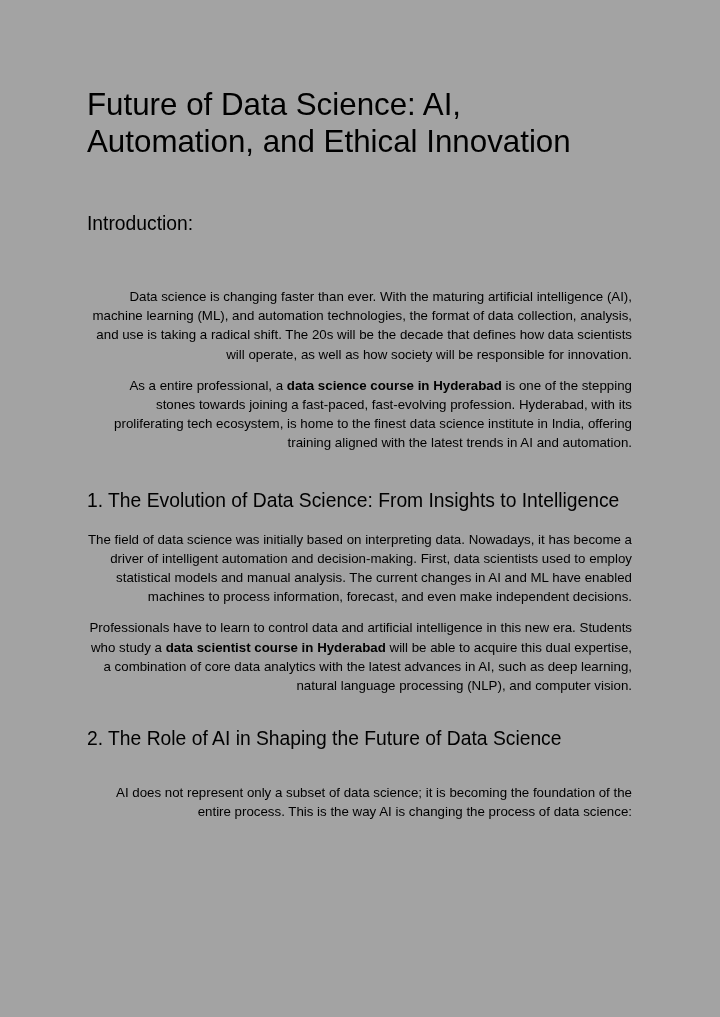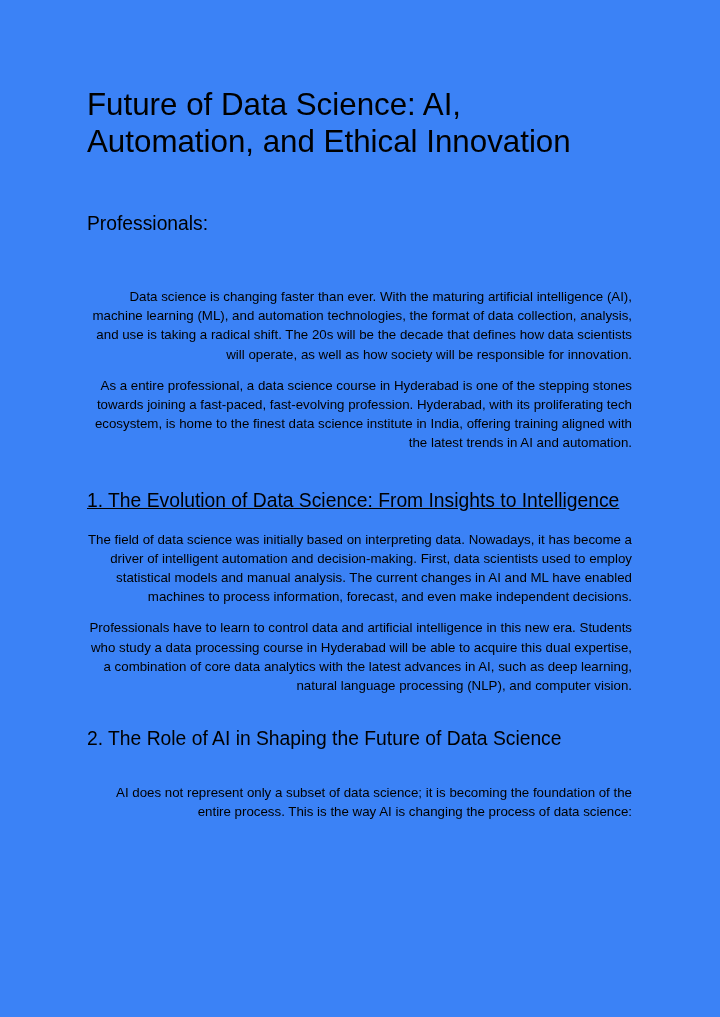--- a/index.html
+++ b/index.html
@@ -4,21 +4,21 @@
 <style>
   html, body {
     margin: 0;
     padding: 0;
     background: #ffffff;
   }
   .page {
     position: relative;
     width: 720px;
     height: 1017px;
-    background: #3b82f6;
+    background: #a3a3a3;
     overflow: hidden;
     font-family: "Liberation Sans", "DejaVu Sans", sans-serif;
     color: #000000;
     box-sizing: border-box;
     padding-left: 87px;
   }
   .doc-title {
     margin: 86px 0 0 0;
     max-width: 500px;
     font-size: 31.3px;
@@ -27,53 +27,53 @@
     color: #000000;
   }
   .doc-heading {
     max-width: 545px;
     font-size: 19.3px;
     line-height: 25px;
     font-weight: 400;
     color: #000000;
   }
   .h-intro   { margin: 51px 0 0 0; }
-  .h-section { margin: 35px 0 16px 0; text-decoration: underline; }
+  .h-section { margin: 35px 0 16px 0; }
   .h-section2 { margin: 31px 0 0 0; }
   .doc-para {
     width: 545px;
     font-size: 13.3px;
     line-height: 19.2px;
     font-weight: 400;
     color: #000000;
     margin: 12px 0 0 0;
     text-align: right;
   }
   .doc-para.first-after-intro { margin-top: 51px; }
   .doc-para.first-after-h     { margin-top: 17px; }
   .doc-para.first-after-h2    { margin-top: 32px; }
-  .doc-para b { font-weight: 400; }
+  .doc-para b { font-weight: 700; }
 </style>
 </head>
 <body>
 
 <div class="page">
 
   <h1 class="doc-title">Future of Data Science: AI, Automation, and Ethical Innovation</h1>
 
-  <h2 class="doc-heading h-intro">Professionals:</h2>
+  <h2 class="doc-heading h-intro">Introduction:</h2>
 
   <p class="doc-para first-after-intro"><span>Data science is changing faster than ever. With the maturing artificial intelligence (AI), machine learning (ML), and automation technologies, the format of data collection, analysis, and use is taking a radical shift. The 20s will be the decade that defines how data scientists will operate, as well as how society will be responsible for innovation.</span></p>
 
   <p class="doc-para"><span>As a entire professional, a </span><b>data science course in Hyderabad</b><span> is one of the stepping stones towards joining a fast-paced, fast-evolving profession. Hyderabad, with its proliferating tech ecosystem, is home to the finest data science institute in India, offering training aligned with the latest trends in AI and automation.</span></p>
 
 
   <h2 class="doc-heading h-section">1. The Evolution of Data Science: From Insights to Intelligence</h2>
 
   <p class="doc-para first-after-h"><span>The field of data science was initially based on interpreting data. Nowadays, it has become a driver of intelligent automation and decision-making. First, data scientists used to employ statistical models and manual analysis. The current changes in AI and ML have enabled machines to process information, forecast, and even make independent decisions.</span></p>
 
-  <p class="doc-para"><span>Professionals have to learn to control data and artificial intelligence in this new era. Students who study a </span><b>data processing course in Hyderabad</b><span> will be able to acquire this dual expertise, a combination of core data analytics with the latest advances in AI, such as deep learning, natural language processing (NLP), and computer vision.</span></p>
+  <p class="doc-para"><span>Professionals have to learn to control data and artificial intelligence in this new era. Students who study a </span><b>data scientist course in Hyderabad</b><span> will be able to acquire this dual expertise, a combination of core data analytics with the latest advances in AI, such as deep learning, natural language processing (NLP), and computer vision.</span></p>
 
   <h2 class="doc-heading h-section2">2. The Role of AI in Shaping the Future of Data Science</h2>
 
   <p class="doc-para first-after-h2"><span>AI does not represent only a subset of data science; it is becoming the foundation of the entire process. This is the way AI is changing the process of data science:</span></p>
 
 </div>
 
 </body></html>

